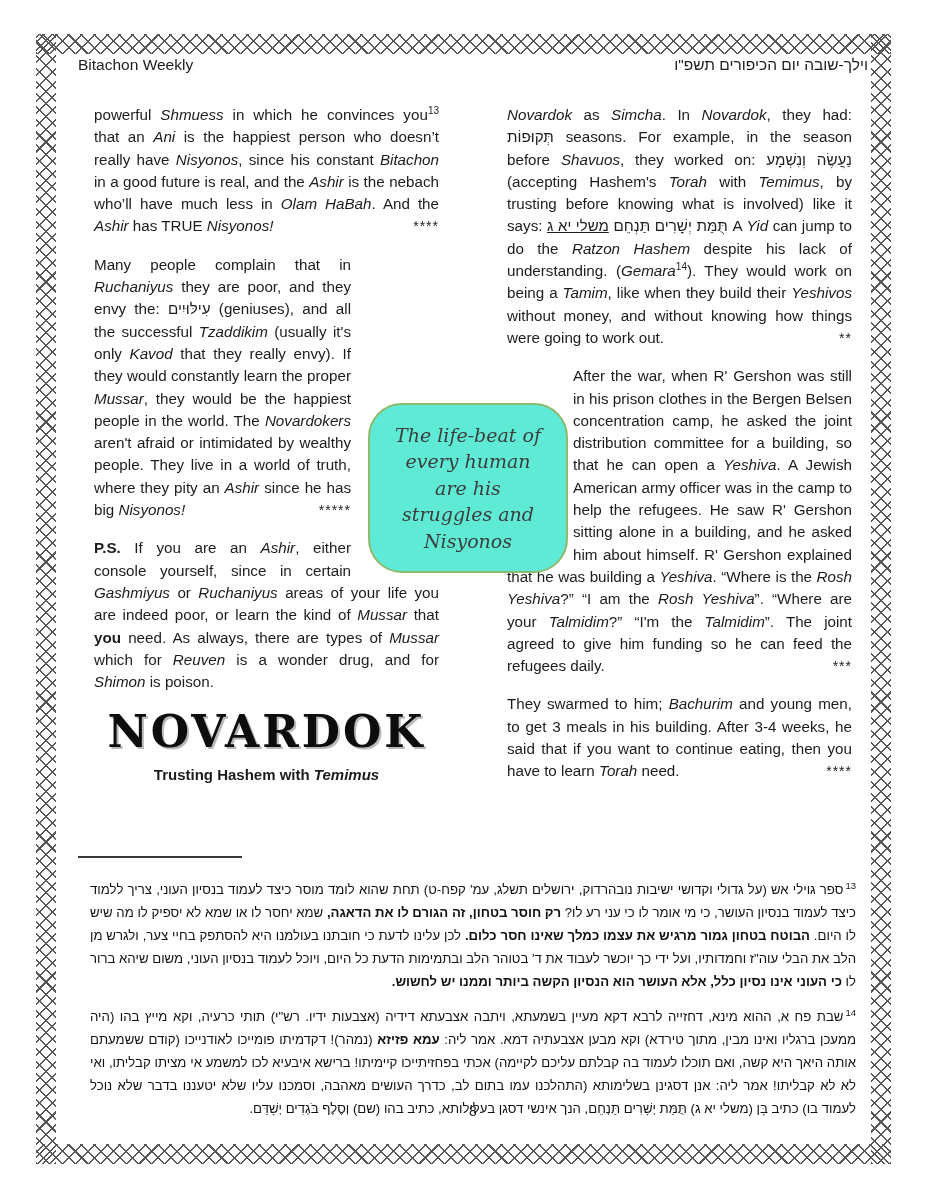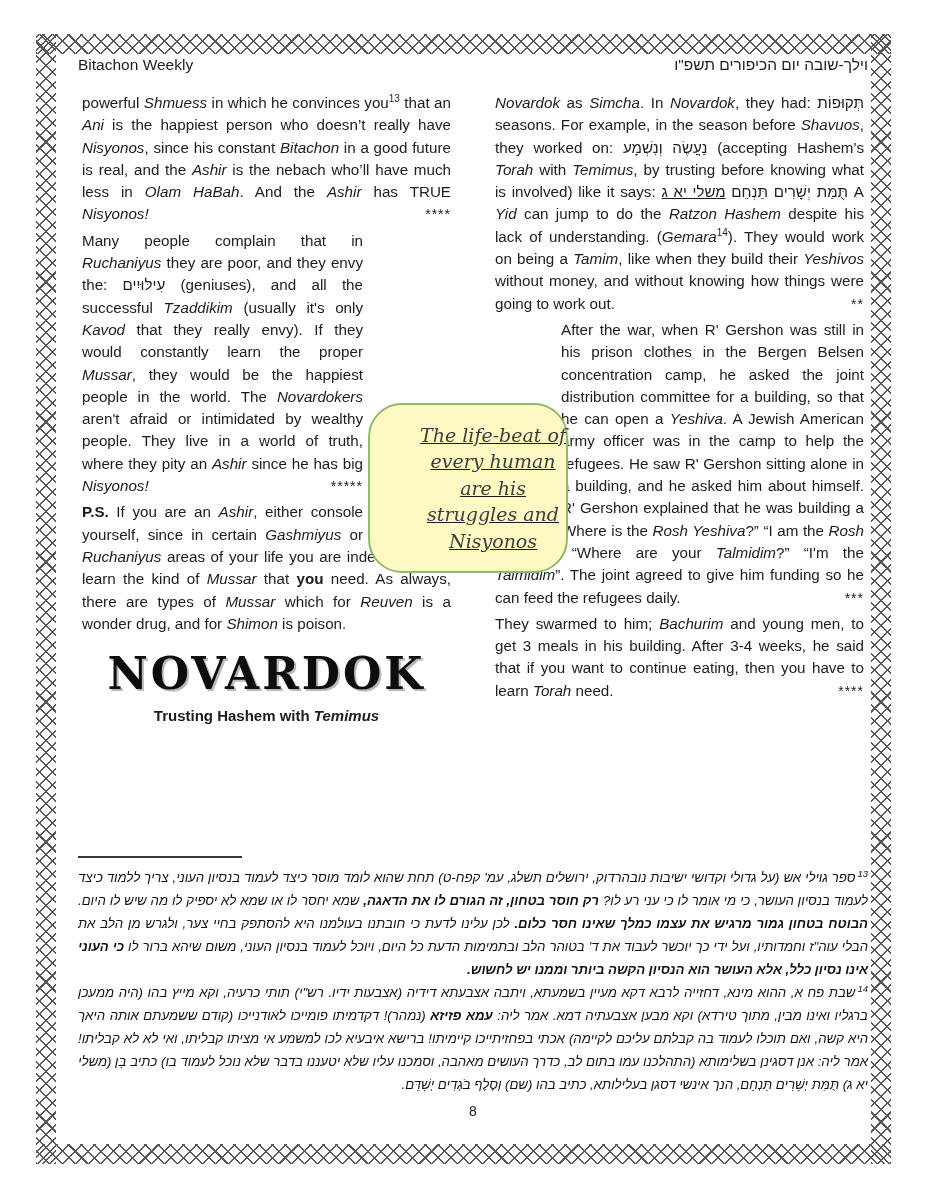--- a/index.html
+++ b/index.html
@@ -27,57 +27,57 @@
     display:flex;justify-content:space-between;align-items:baseline;
     font-size:15.5px;
     gap:39px;
   }
 
   .columns{
     position:absolute;left:78px;top:88px;width:790px;height:770px;
     display:flex;gap:36px;overflow:hidden;
   }
   .col{width:377px;text-align:justify;font-size:15.2px;line-height:22.3px;}
-  .col p{margin:4px;}
+  .col p{margin:16px;}
 
   .it{font-style:italic;}
   .bd{font-weight:700;}
   .sm{font-size:15px;text-decoration:underline;}
   sup{font-size:10px;line-height:0;}
   .stars{float:right;font-size:14px;letter-spacing:1px;}
 
   .cut-r{float:right;width:88px;height:158px;margin-top:157px;}
   .cut-l{float:left;width:66px;height:158px;margin-top:22px;}
 
   .novardok{
     margin:16px 0 8px;text-align:center;
     font-family:"DejaVu Serif","Liberation Serif",serif;
     font-weight:700;font-size:44px;line-height:1.05;letter-spacing:3px;
     color:#0d0d0d;text-shadow:2px 2px 0 #b9b9b9;
   }
   .subtitle{margin:0 0 3px;text-align:center;font-size:15px;line-height:22px;font-weight:700;}
 
   .callout{
     position:absolute;left:368px;top:403px;width:196px;height:166px;
-    border:2px solid #8fb96d;border-radius:34px;background:#fef9c3;
-    display:flex;align-items:center;justify-content:flex-end;text-decoration:underline;
+    border:2px solid #8fb96d;border-radius:34px;background:#5eead4;
+    display:flex;align-items:center;justify-content:center;
   }
   .callout-text{
     white-space:pre-line;text-align:center;
     font-family:"DejaVu Serif","Liberation Serif",serif;
     font-style:italic;font-size:19px;line-height:26.5px;color:#3d3d3d;
   }
 
   .fn-sep{position:absolute;left:78px;top:856px;width:164px;border-top:2px solid #3a3a3a;}
   .footnotes{
     position:absolute;left:78px;top:866px;width:790px;
     direction:rtl;text-align:justify;
     font-size:13.2px;line-height:23px;color:#111;
   }
-  .footnotes p{margin:0;font-style:italic;}
+  .footnotes p{margin:12px;}
   .footnotes sup{font-size:9.5px;padding-left:2px;}
 
   .page-num{position:absolute;left:78px;top:1103px;width:790px;text-align:center;font-size:14px;}
 </style>
 </head>
 <body>
 
 <div class="page">
 
   <div class="band top"></div>

